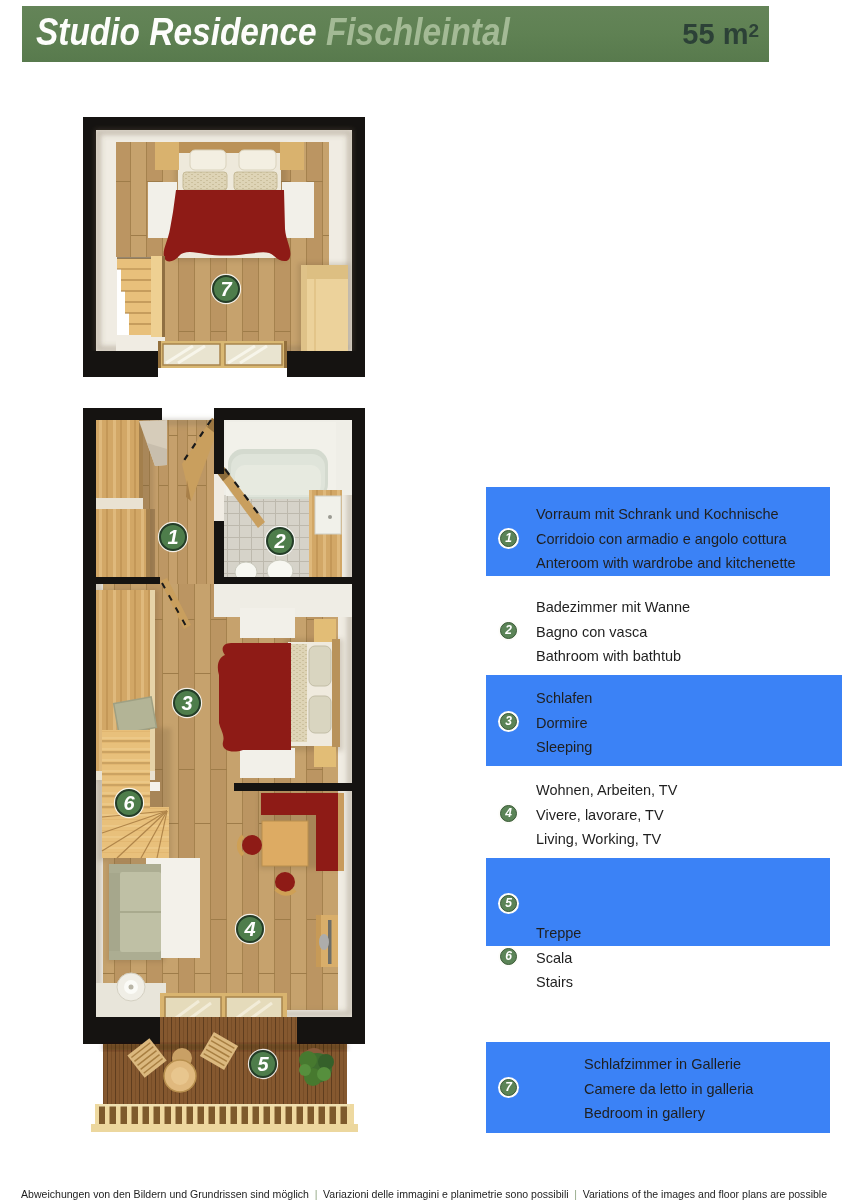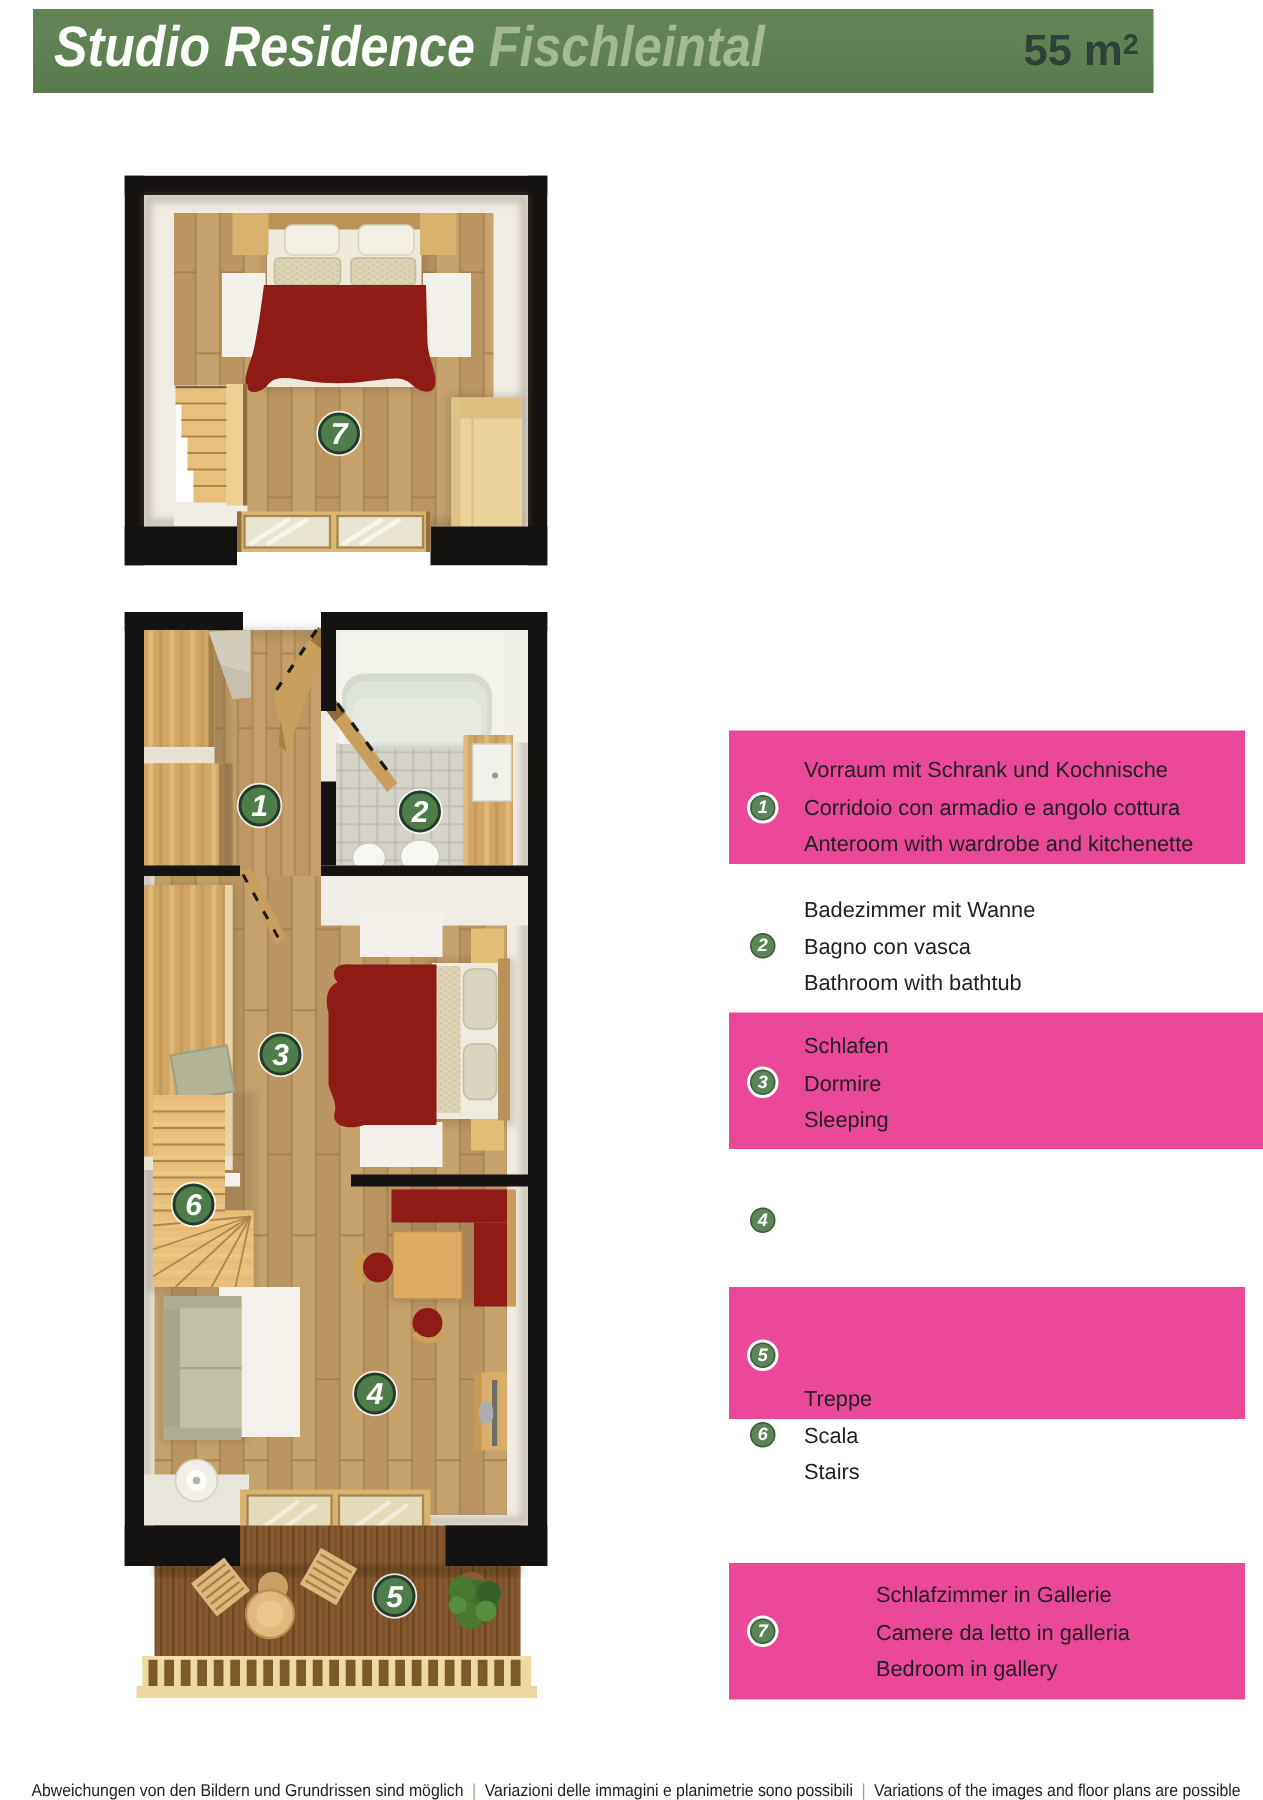--- a/index.html
+++ b/index.html
@@ -4,21 +4,21 @@
 <style>
 html,body{margin:0;padding:0;background:#fff;}
 body{width:842px;height:1200px;position:relative;overflow:hidden;font-family:"Liberation Sans",sans-serif;}
 .abs{position:absolute;}
 .hdr{left:22px;top:6px;width:747px;height:56px;background:linear-gradient(180deg,#648458 0%,#5f8153 50%,#587a4d 100%);}
 .hdr .t1{position:absolute;left:14px;top:5px;font-style:italic;font-weight:bold;font-size:38px;color:#fdfdfb;white-space:nowrap;transform:scaleX(0.88);transform-origin:0 0;}
 .hdr .t1 .lite{color:#a3ba95;}
 .hdr .t2{position:absolute;right:11px;top:12px;font-weight:bold;font-size:29px;color:#2c4137;}
 .hdr .t2 sup{font-size:19px;vertical-align:7px;letter-spacing:-1px;}
 .leg{left:486px;width:344px;}
-.legbox{background:#ec4899;}
+.legbox{background:#3b82f6;}
 .leg .txt{position:absolute;left:50px;top:0;white-space:nowrap;font-size:14.5px;line-height:24.5px;color:#1f1f1f;}
 .leg .num{position:absolute;left:14px;width:15px;height:15px;border-radius:50%;background:#5b8457;border:1.8px solid #3a5a36;box-shadow:0 0 0 2px #fdfdfa;color:#fff;font-style:italic;font-weight:bold;font-size:12px;text-align:center;line-height:14px;}
 .ftr{left:21px;top:1183.5px;width:842px;white-space:nowrap;}
 .ftr .in{display:inline-block;font-size:11.5px;color:#1d1d1d;transform:scaleX(0.9174);transform-origin:0 0;}
 .ftr .sep{color:#8fa681;padding:0 3px;}
 </style>
 </head>
 <body>
 
 <div class="abs hdr">
@@ -473,20 +473,21 @@
   <div class="txt" style="top:15px;">Badezimmer mit Wanne<br>Bagno con vasca<br>Bathroom with bathtub</div>
   <div class="num" style="top:42px;">2</div>
 </div>
 
 <div class="abs leg legbox" style="top:675px;height:91px;padding-left:40px;">
   <div class="txt" style="top:11px;">Schlafen<br>Dormire<br>Sleeping</div>
   <div class="num" style="top:38px;">3</div>
 </div>
 
 <div class="abs leg" style="top:767px;height:89px;">
+  <div class="txt" style="top:11px;">Wohnen, Arbeiten, TV<br>Vivere, lavorare, TV<br>Living, Working, TV</div>
   <div class="num" style="top:38px;">4</div>
 </div>
 
 <div class="abs leg legbox" style="top:858px;height:88px;">
   <div class="num" style="top:37px;">5</div>
 </div>
 
 <div class="abs leg" style="top:906px;height:89px;">
   <div class="txt" style="top:15px;">Treppe<br>Scala<br>Stairs</div>
   <div class="num" style="top:42px;">6</div>

